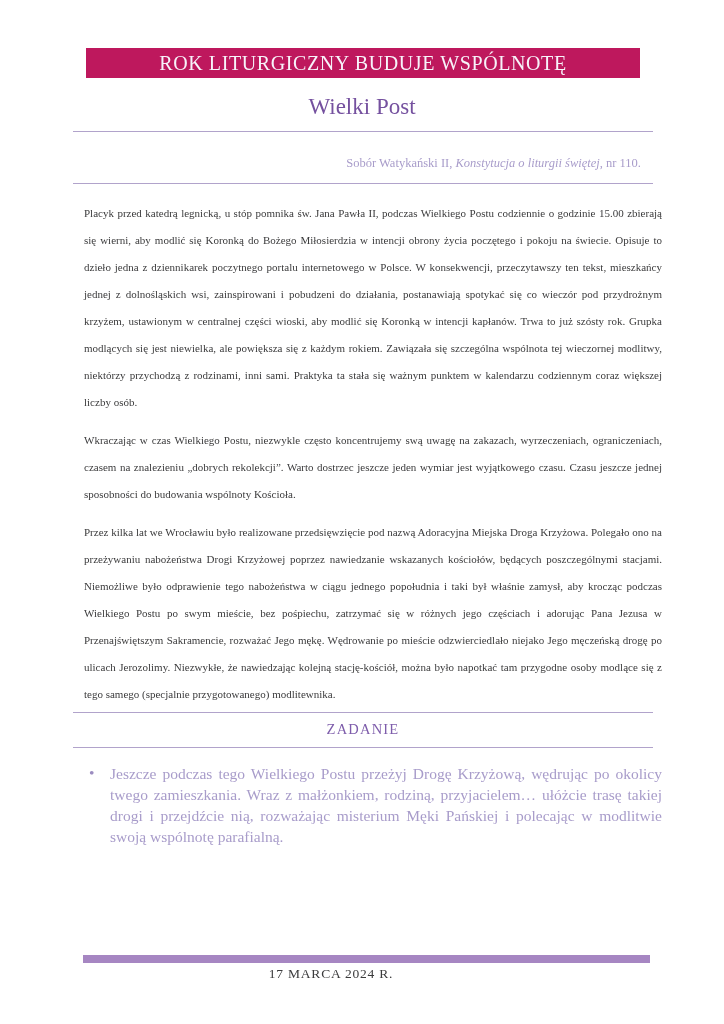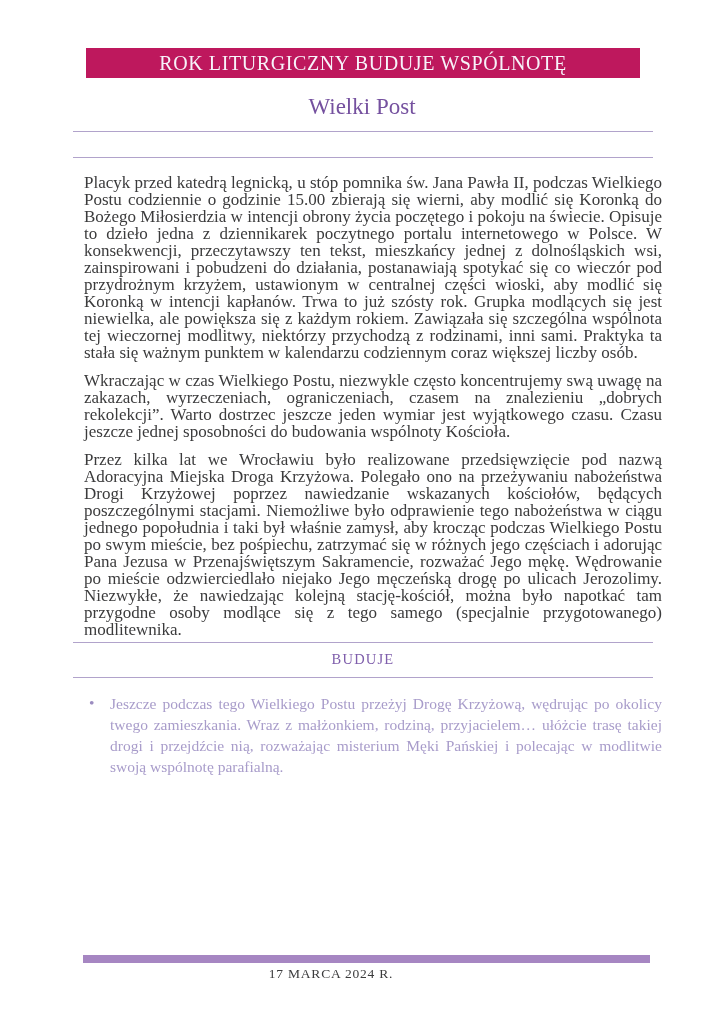--- a/index.html
+++ b/index.html
@@ -53,22 +53,22 @@
     line-height: 16px;
   }
   .quote-source .italic { font-style: italic; }
 
   
   .body-text {
     margin: 16px 62px 0 84px;
   }
   .body-text p {
     margin: 0 0 11px 0;
-    font-size: 17px;
-    line-height: 17px;
+    font-size: 11px;
+    line-height: 27px;
     text-align: justify;
   }
   .body-text p:last-child { margin-bottom: 0; }
 
   
   .task-block {
     margin: 4px 71px 0 73px;
     border-top: 1px solid #b1a3cb;
     border-bottom: 1px solid #b1a3cb;
     padding: 8px 0 9px 0;
@@ -120,30 +120,33 @@
   }
 </style>
 </head>
 <body>
 
 <div class="banner">ROK LITURGICZNY BUDUJE WSPÓLNOTĘ</div>
 
 <div class="subtitle">Wielki Post</div>
 
 <div class="quote-block">
+  <div class="quote-source">
+    <span>Sobór Watykański II, </span><span class="italic">Konstytucja o liturgii świętej</span><span>, nr 110.</span>
+  </div>
 </div>
 
 <div class="body-text">
   <p>Placyk przed katedrą legnicką, u stóp pomnika św. Jana Pawła II, podczas Wielkiego Postu codziennie o godzinie 15.00 zbierają się wierni, aby modlić się Koronką do Bożego Miłosierdzia w intencji obrony życia poczętego i pokoju na świecie. Opisuje to dzieło jedna z dziennikarek poczytnego portalu internetowego w Polsce. W konsekwencji, przeczytawszy ten tekst, mieszkańcy jednej z dolnośląskich wsi, zainspirowani i pobudzeni do działania, postanawiają spotykać się co wieczór pod przydrożnym krzyżem, ustawionym w centralnej części wioski, aby modlić się Koronką w intencji kapłanów. Trwa to już szósty rok. Grupka modlących się jest niewielka, ale powiększa się z każdym rokiem. Zawiązała się szczególna wspólnota tej wieczornej modlitwy, niektórzy przychodzą z rodzinami, inni sami. Praktyka ta stała się ważnym punktem w kalendarzu codziennym coraz większej liczby osób.</p>
   <p>Wkraczając w czas Wielkiego Postu, niezwykle często koncentrujemy swą uwagę na zakazach, wyrzeczeniach, ograniczeniach, czasem na znalezieniu „dobrych rekolekcji”. Warto dostrzec jeszcze jeden wymiar jest wyjątkowego czasu. Czasu jeszcze jednej sposobności do budowania wspólnoty Kościoła.</p>
   <p>Przez kilka lat we Wrocławiu było realizowane przedsięwzięcie pod nazwą Adoracyjna Miejska Droga Krzyżowa. Polegało ono na przeżywaniu nabożeństwa Drogi Krzyżowej poprzez nawiedzanie wskazanych kościołów, będących poszczególnymi stacjami. Niemożliwe było odprawienie tego nabożeństwa w ciągu jednego popołudnia i taki był właśnie zamysł, aby krocząc podczas Wielkiego Postu po swym mieście, bez pośpiechu, zatrzymać się w różnych jego częściach i adorując Pana Jezusa w Przenajświętszym Sakramencie, rozważać Jego mękę. Wędrowanie po mieście odzwierciedlało niejako Jego męczeńską drogę po ulicach Jerozolimy. Niezwykłe, że nawiedzając kolejną stację-kościół, można było napotkać tam przygodne osoby modlące się z tego samego (specjalnie przygotowanego) modlitewnika.</p>
 </div>
 
 <div class="task-block">
-  <div class="task-heading">BUDUJE</div>
+  <div class="task-heading">ZADANIE</div>
 </div>
 
 <div class="task-list">
   <div class="task-item">
     <span class="bullet">•</span>
     <span>Jeszcze podczas tego Wielkiego Postu przeżyj Drogę Krzyżową, wędrując po okolicy twego zamieszkania. Wraz z małżonkiem, rodziną, przyjacielem… ułóżcie trasę takiej drogi i przejdźcie nią, rozważając misterium Męki Pańskiej i polecając w modlitwie swoją wspólnotę parafialną.</span>
   </div>
 </div>
 
 <div class="footer-bar"></div>

